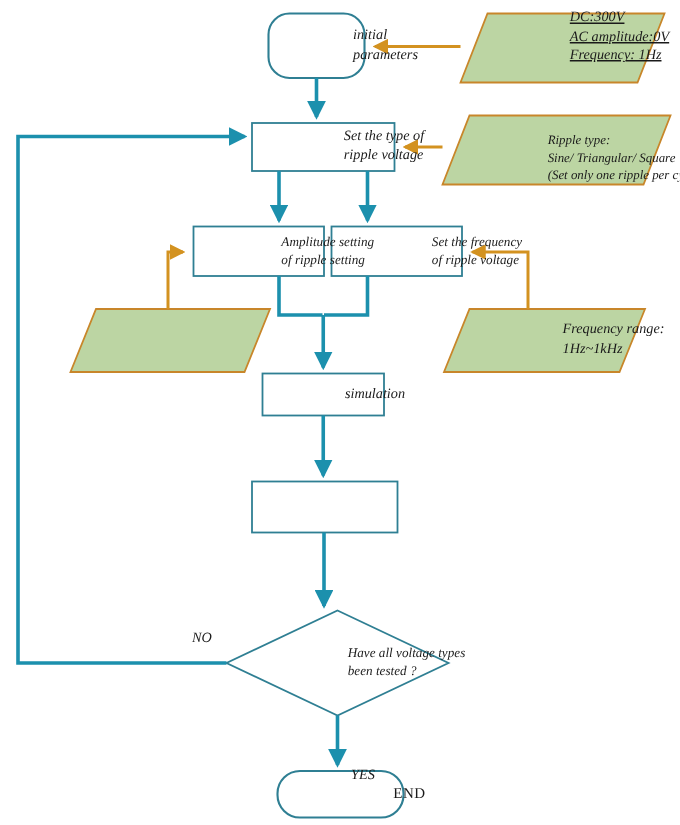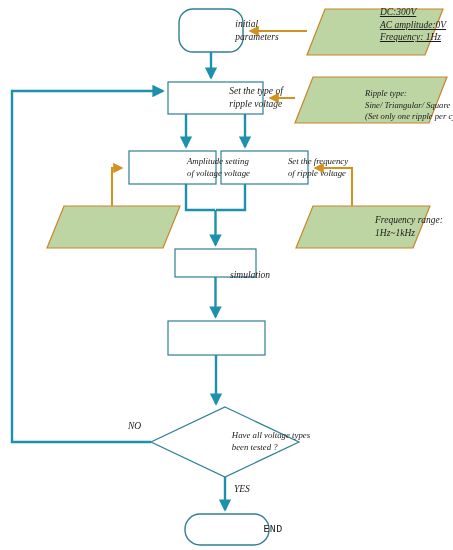--- a/index.html
+++ b/index.html
@@ -125,34 +125,34 @@
 Frequency: 1Hz</div>
 
   <div class="node-text" style="left:168px; top:82px; width:84px; height:32px;">Set the type of
 ripple voltage</div>
 
   <div class="node-text" style="left:295px; top:77px; width:152px; height:57px; font-size:8.6px;">Ripple type:
 Sine/ Triangular/ Square
 (Set only one ripple per cycle)</div>
 
   <div class="node-text" style="left:129px; top:151px; width:87px; height:33px; font-size:8.8px;">Amplitude setting
-of voltage voltage</div>
+of ripple setting</div>
 
   <div class="node-text" style="left:221px; top:151px; width:102px; height:33px; font-size:8.8px;">Set the frequency
 of ripple voltage</div>
 
 
   <div class="node-text" style="left:296px; top:206px; width:134px; height:42px;">Frequency range:
 1Hz~1kHz</div>
 
-  <div class="node-text" style="left:175px; top:261px; width:58px; height:28px;">simulation</div>
+  <div class="node-text" style="left:175px; top:249px; width:58px; height:28px;">simulation</div>
 
 
   <div class="node-text" style="left:160px; top:421px; width:130px; height:42px; font-size:8.8px;">Have all voltage types
 been tested ?</div>
 
-  <div class="node-text end-text" style="left:185px; top:514px; width:84px; height:31px;font-family:Liberation Mono, monospace;">END</div>
+  <div class="node-text end-text" style="left:185px; top:514px; width:84px; height:31px;">END</div>
 
   <div class="edge-label" style="left:128px; top:421px;">NO</div>
 
-  <div class="edge-label" style="left:234px; top:484px;">YES</div>
+  <div class="edge-label" style="left:234px; top:512px;">YES</div>
 
 </div>
 
 </body></html>

